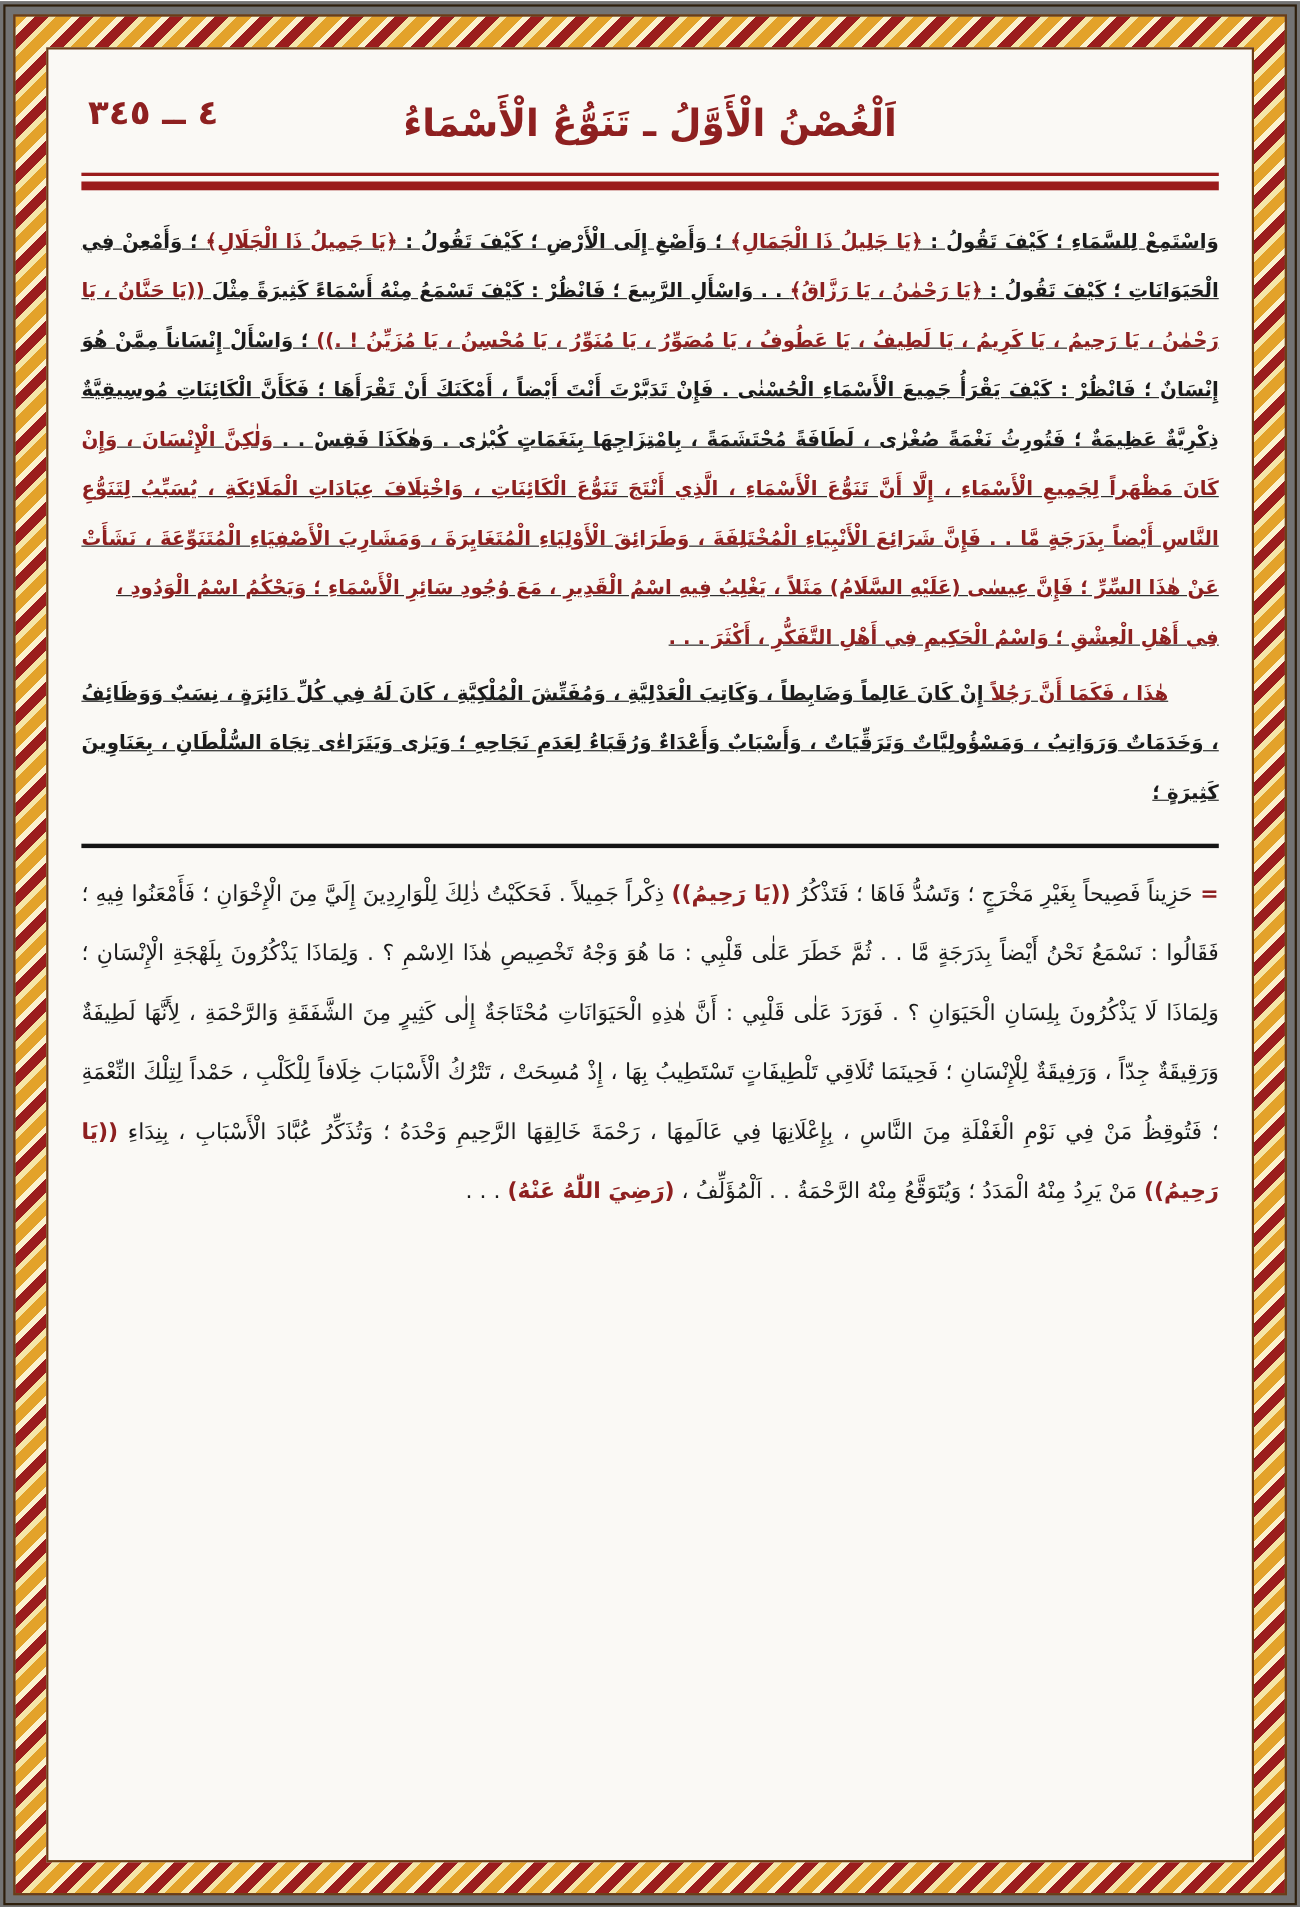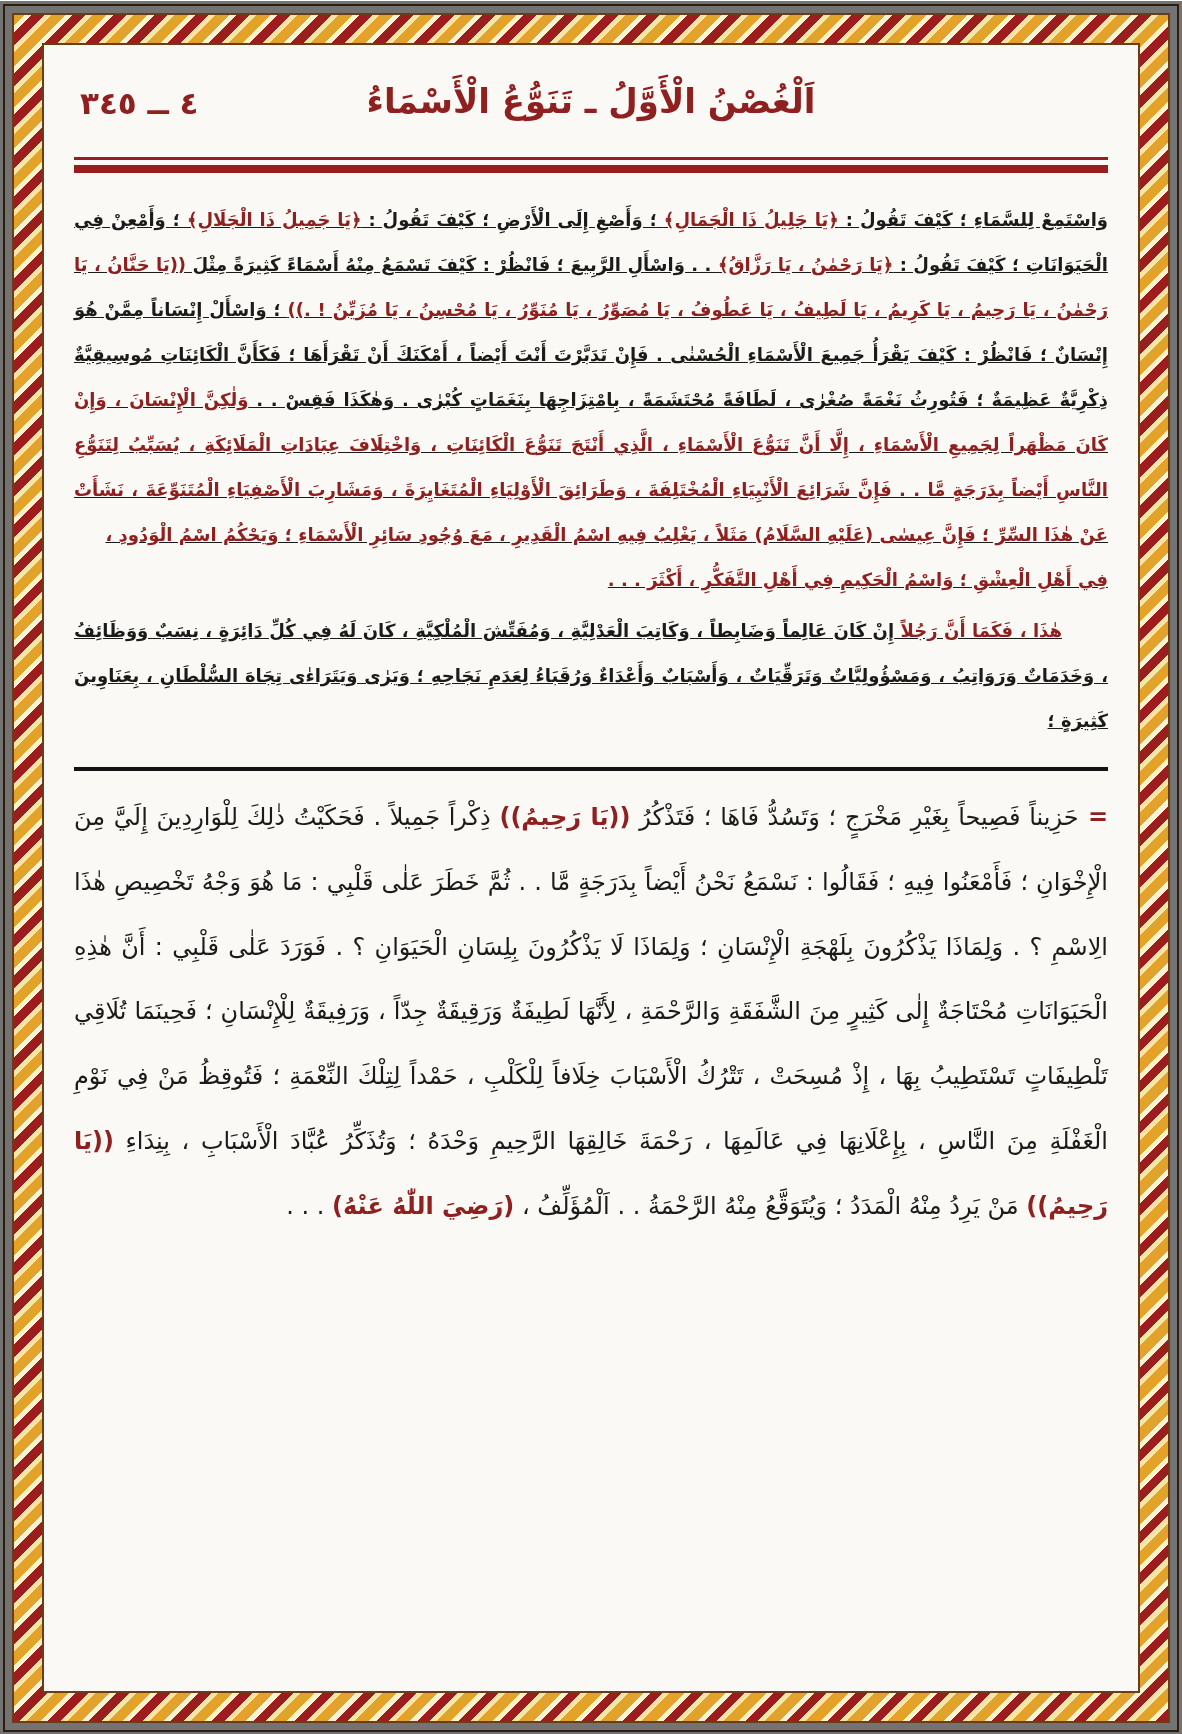--- a/index.html
+++ b/index.html
@@ -7,37 +7,37 @@
         font-family:"DejaVu Sans",sans-serif;}
   
   .frame{position:absolute;inset:3px;border:2px solid #2e1f0c;}
   .chain-band{position:absolute;inset:7px;border:2px solid #6b3d16;
       background:repeating-linear-gradient(-45deg,
         #9b1d1d 0 9px, #fbf2cf 9px 14px, #e3a22a 14px 24px, #f5e6a8 24px 29px);}
   .content{position:absolute;inset:28px;background:#faf9f5;border:2px solid #6b3d16;
       box-sizing:border-box;padding:16px 30px 0;direction:rtl;overflow:hidden;}
   
   .header{position:relative;height:76px;margin-top:12px;}
-  .title{position:absolute;right:0;left:0;top:8px;margin:0;text-align:center;
+  .title{position:absolute;right:0;left:0;top:20px;margin:0;text-align:center;
       font-size:34px;font-weight:bold;color:var(--red);}
   .page-num{position:absolute;left:6px;top:12px;font-size:31px;font-weight:bold;
       color:var(--red);letter-spacing:2px;}
   .double-rule{height:5px;border-top:3px solid var(--rule-red);
       border-bottom:8px solid var(--rule-red);margin-top:8px;}
   
   .body-block{margin-top:24px;color:var(--ink);}
   .body-par{margin:0;font-size:18px;font-weight:bold;line-height:2.5;
       text-align:justify;text-decoration:underline;}
   .tail-left{text-align:right;}
   .indent{text-indent:46px;margin-top:6px;}
   .seg-red{color:var(--red);}
   .seg-black{color:var(--ink);}
   
   .footnote-sep{height:4px;background:#141414;margin-top:24px;}
-  .footnote-par{margin:14px 0 0;font-size:24px;font-weight:normal;line-height:2.7;
+  .footnote-par{margin:14px 0 0;font-size:20px;font-weight:normal;line-height:2.7;
       text-align:justify;color:var(--ink);}
   .footnote-par .seg-red{font-weight:bold;}
 </style>
 </head>
 <body>
 
 <div class="page">
   <div class="frame">
     <div class="chain-band">
       <div class="content">

